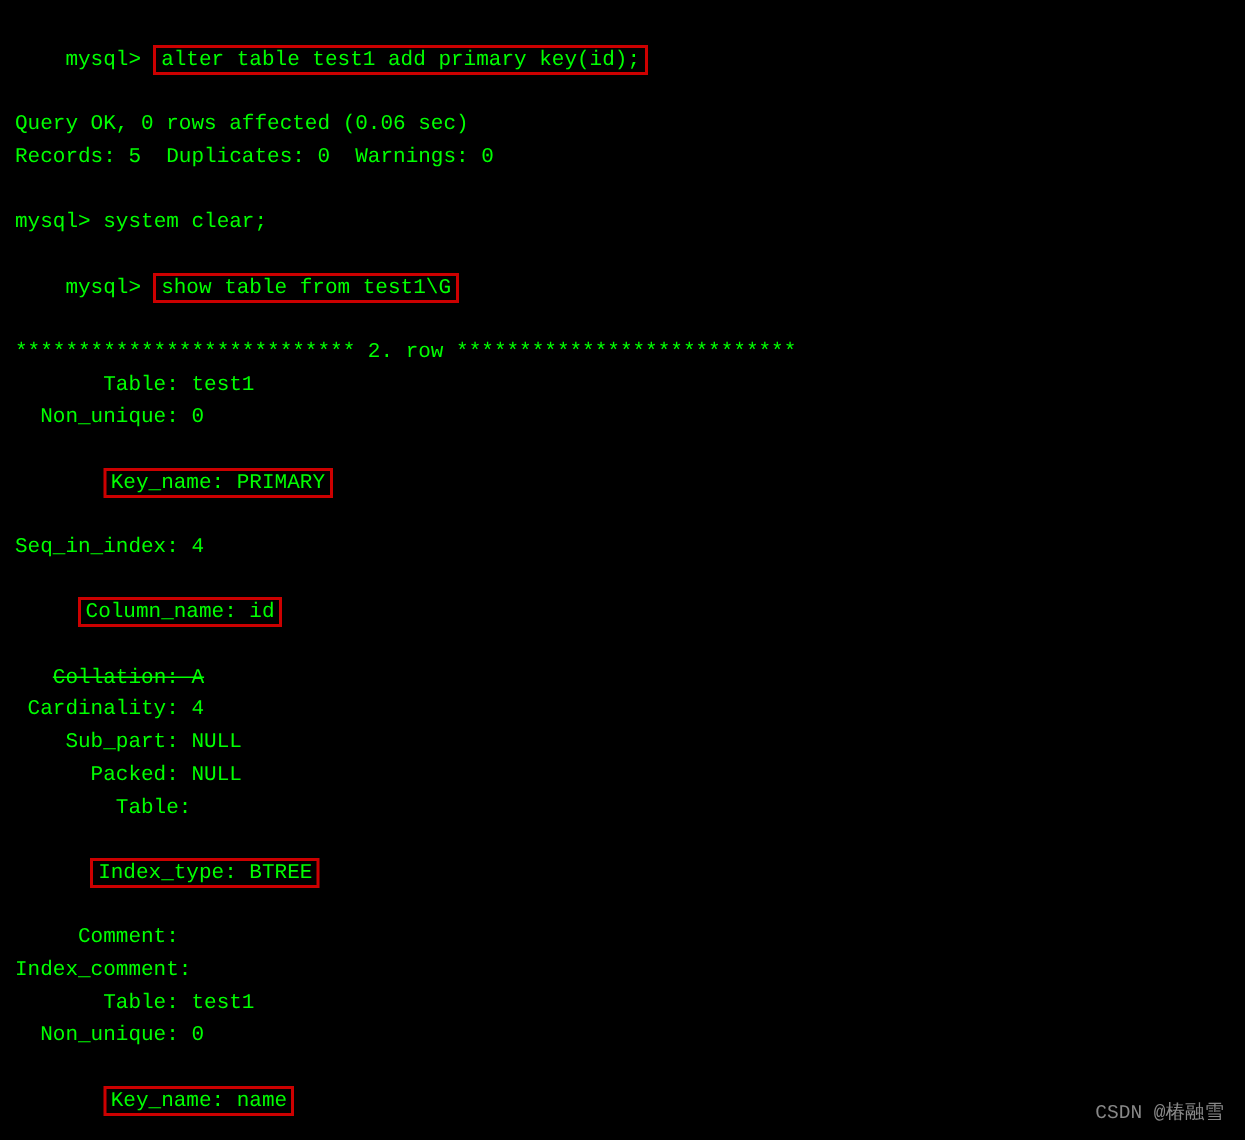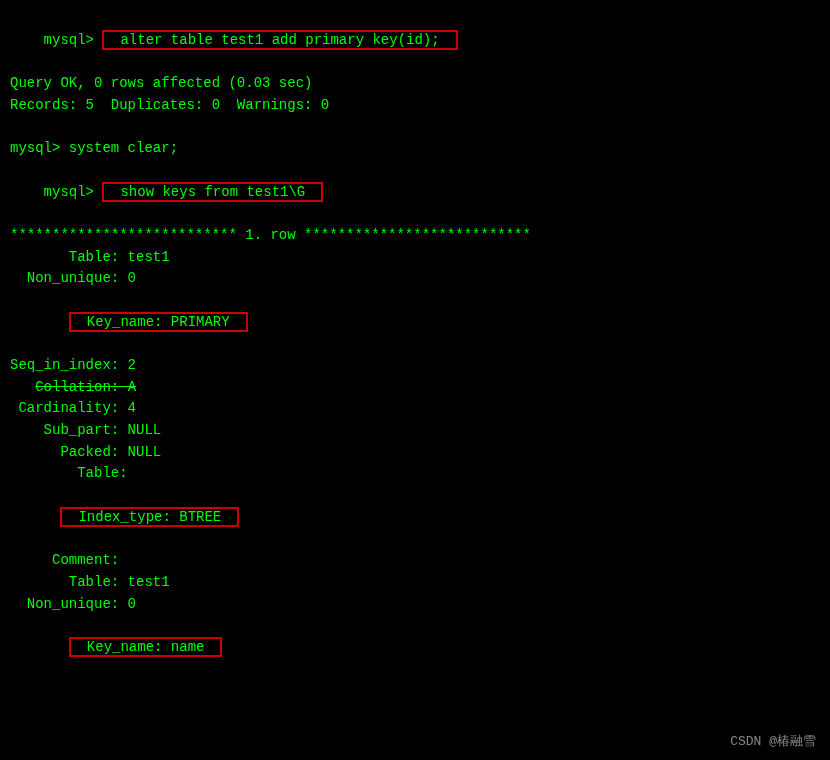--- a/index.html
+++ b/index.html
@@ -27,21 +27,21 @@
     }
 
     .line {
       line-height: 1.55;
       white-space: pre;
     }
 
     .highlight-box {
       display: inline;
       border: 2px solid #cc0000;
-      padding: 0 16px;
+      padding: 0 3px;
     }
 
     .prompt {
       color: #00ff00;
     }
 
     .watermark {
       position: absolute;
       bottom: 10px;
       right: 14px;
@@ -52,61 +52,65 @@
   </style>
 </head>
 <body>
 
 <div class="terminal">
 
   <div class="line">
     <span class="prompt">mysql&gt; </span><span class="highlight-box">alter table test1 add primary key(id);</span>
   </div>
 
-  <div class="line">Query OK, 0 rows affected (0.03 sec)</div>
+  <div class="line">Query OK, 0 rows affected (0.06 sec)</div>
 
   <div class="line">Records: 5  Duplicates: 0  Warnings: 0</div>
 
   <div class="line">&nbsp;</div>
 
   <div class="line"><span class="prompt">mysql&gt; </span>system clear;</div>
 
   <div class="line">
-    <span class="prompt">mysql&gt; </span><span class="highlight-box">show keys from test1\G</span>
+    <span class="prompt">mysql&gt; </span><span class="highlight-box">show table from test1\G</span>
   </div>
 
-  <div class="line">*************************** 1. row ***************************</div>
+  <div class="line">*************************** 2. row ***************************</div>
 
   <div class="line">       Table: test1</div>
 
   <div class="line">  Non_unique: 0</div>
 
   <div class="line">
     <span>   </span><span class="highlight-box">Key_name: PRIMARY</span>
   </div>
 
-  <div class="line">Seq_in_index: 2</div>
+  <div class="line">Seq_in_index: 4</div>
 
+  <div class="line">
+    <span> </span><span class="highlight-box">Column_name: id</span>
+  </div>
 
   <div class="line">   <span style="text-decoration: line-through; margin-top: 41px;">Collation: A</span></div>
 
   <div class="line"> Cardinality: 4</div>
 
   <div class="line">    Sub_part: NULL</div>
 
   <div class="line">      Packed: NULL</div>
 
   <div class="line">        Table:</div>
 
   <div class="line">
     <span>  </span><span class="highlight-box">Index_type: BTREE</span>
   </div>
 
   <div class="line">     Comment:</div>
 
+  <div class="line">Index_comment:</div>
 
 
   <div class="line">       Table: test1</div>
 
   <div class="line">  Non_unique: 0</div>
 
   <div class="line">
     <span>   </span><span class="highlight-box">Key_name: name</span>
   </div>
 

